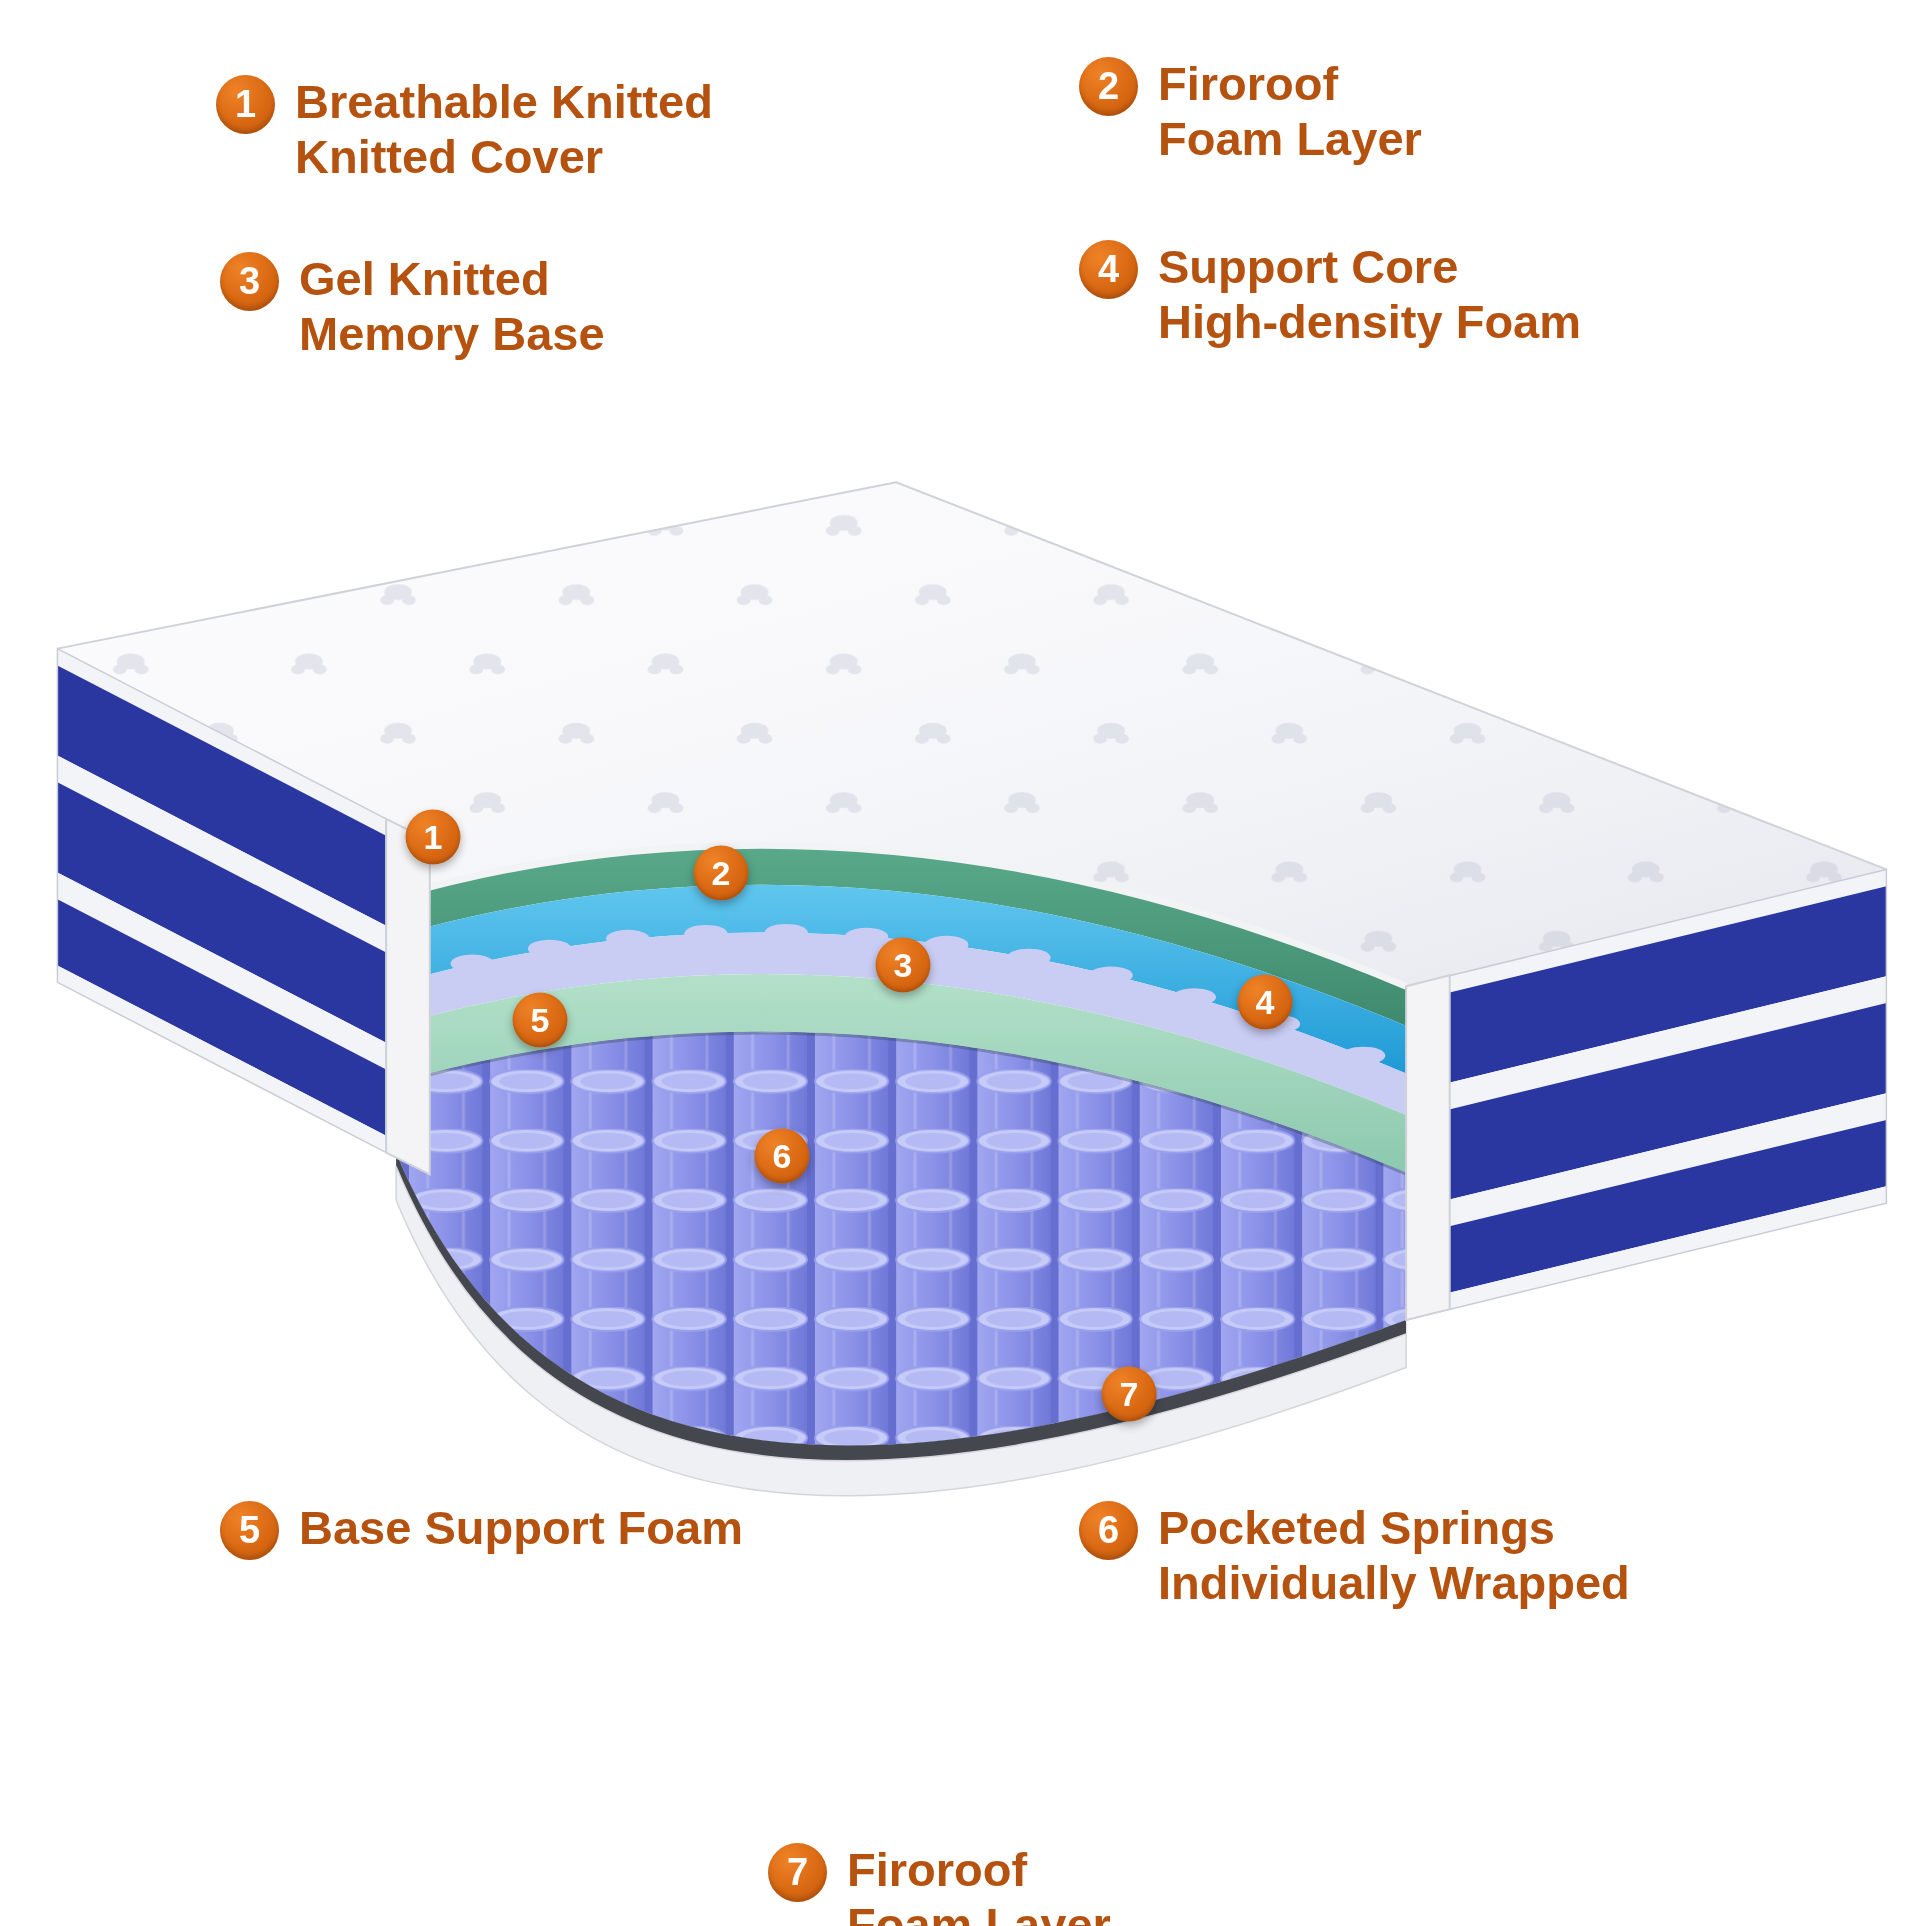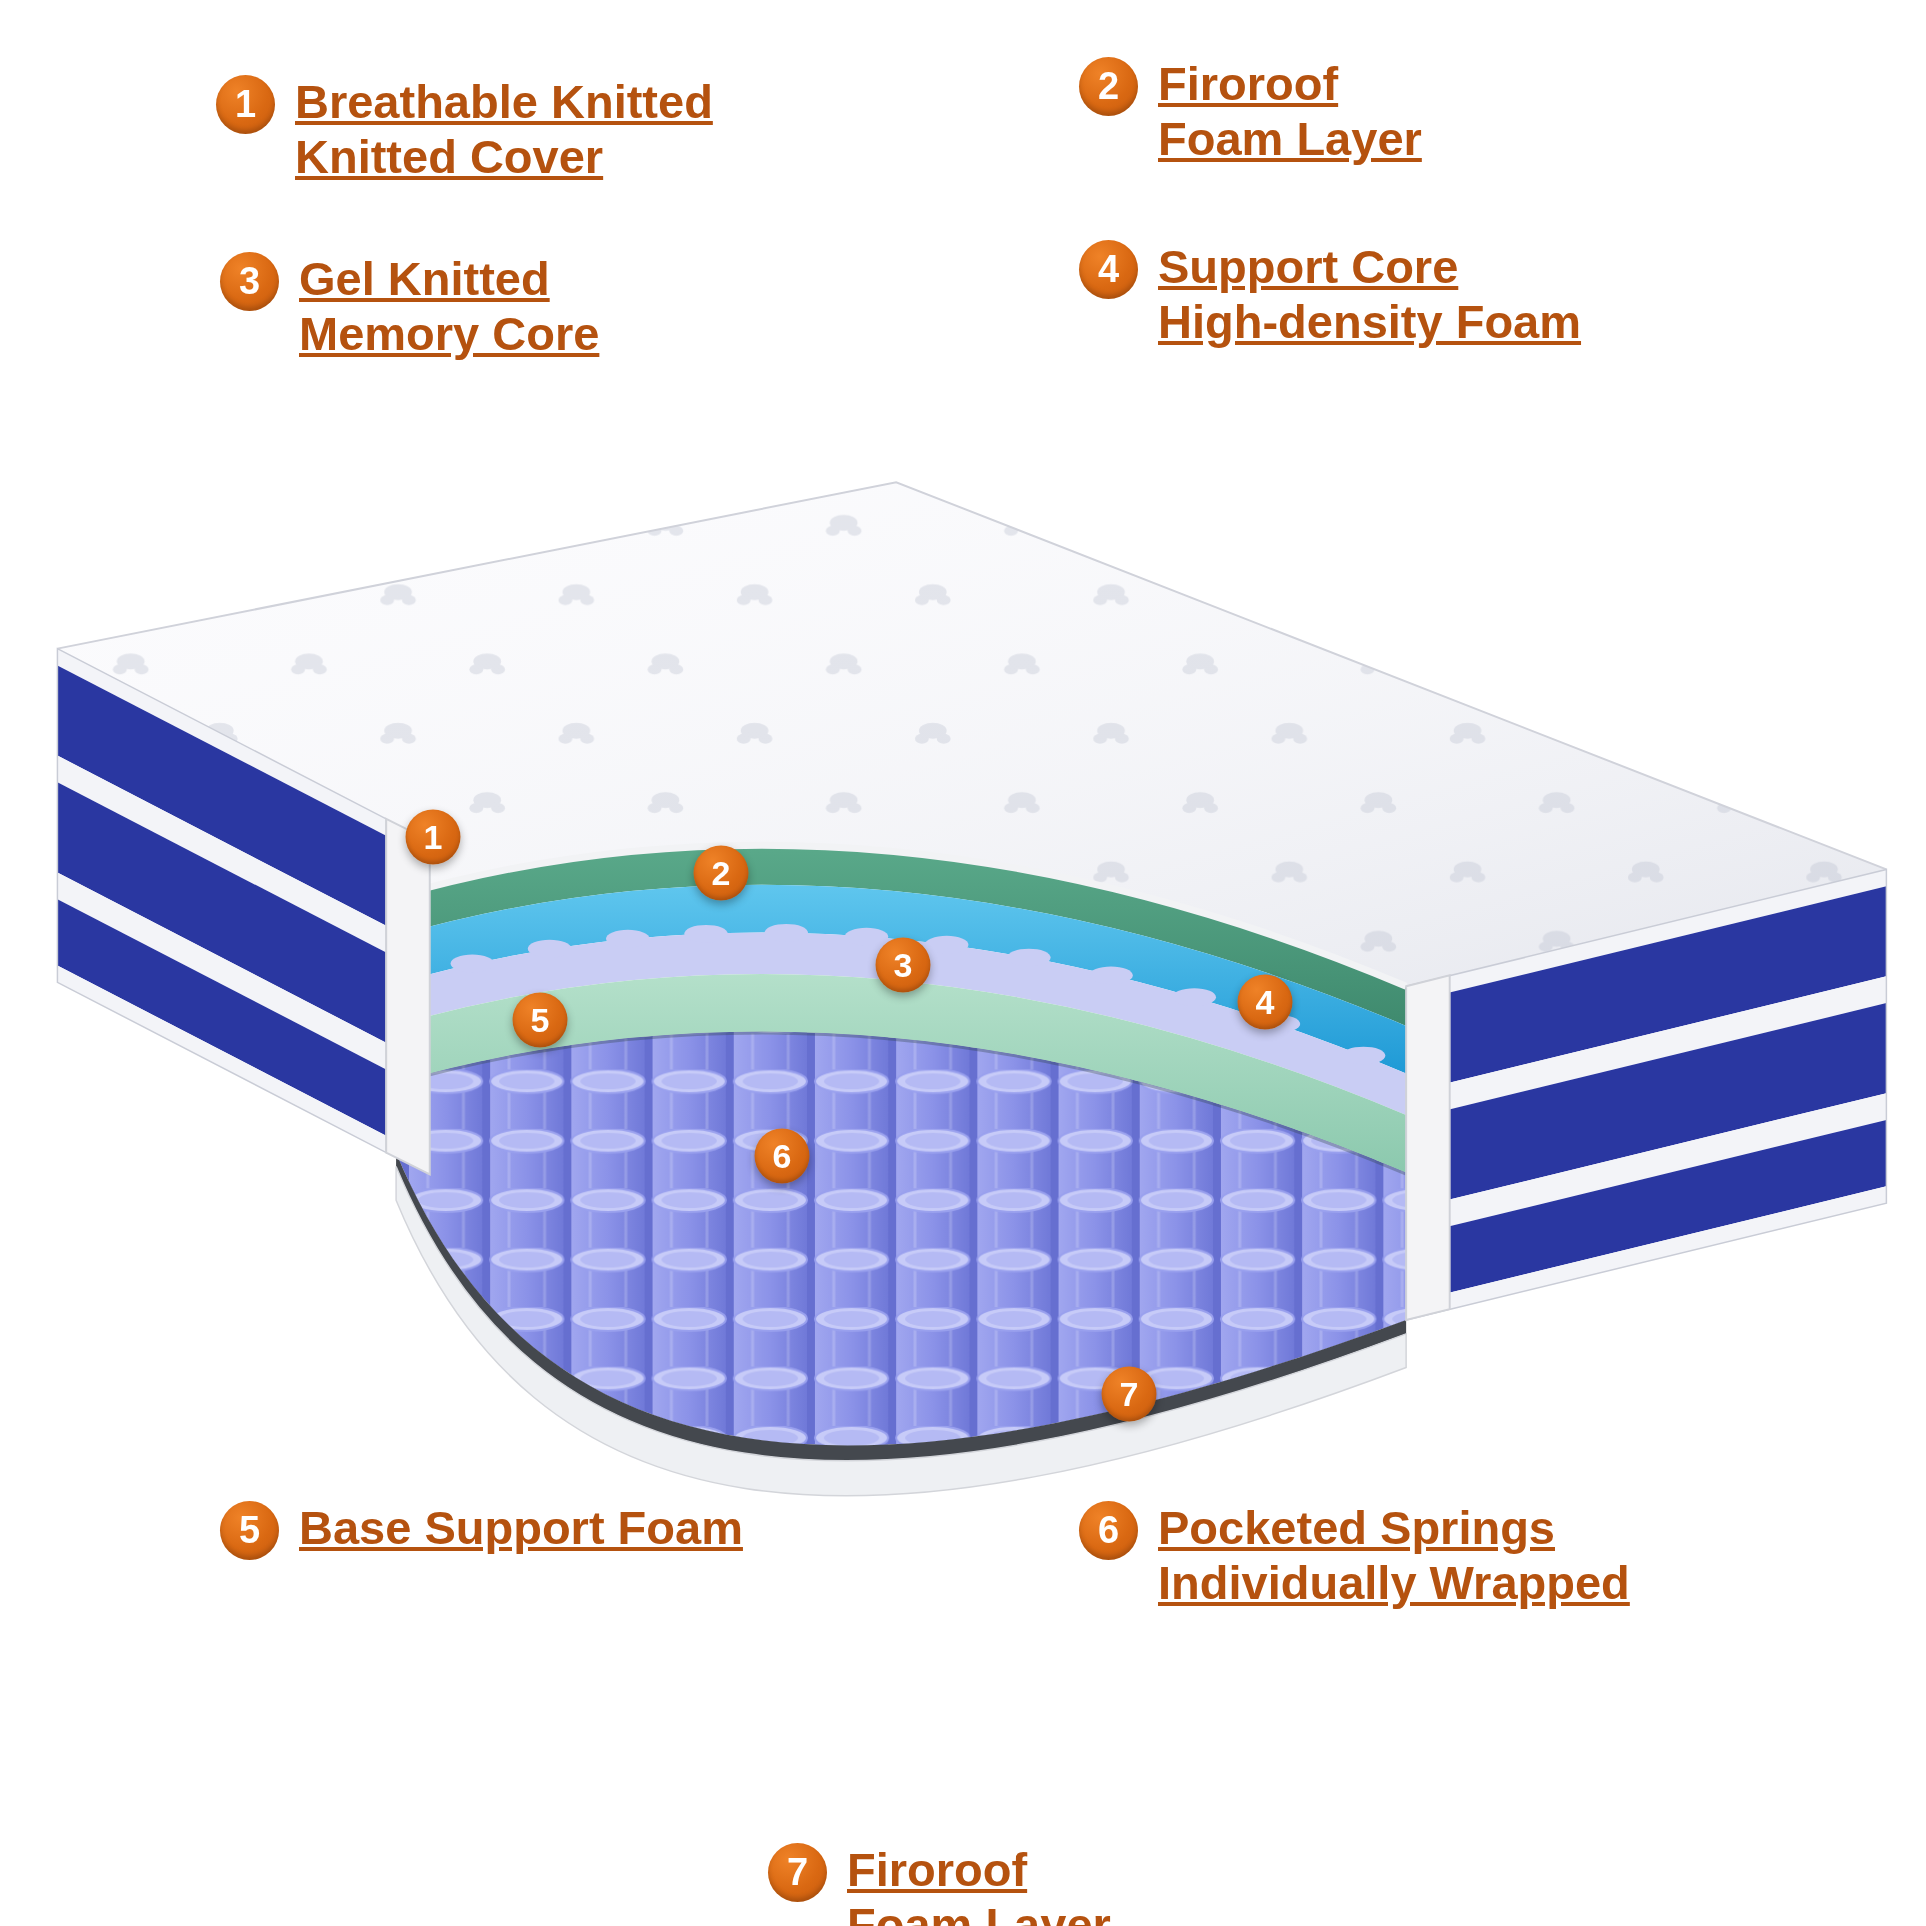--- a/index.html
+++ b/index.html
@@ -14,21 +14,21 @@
   
   .callout{position:absolute;display:flex;gap:20px;align-items:flex-start}
   .badge{
     width:59px;height:59px;border-radius:50%;
     background:radial-gradient(circle at 35% 28%, #ef8227 0%, #d96812 55%, #c65a0e 100%);
     color:#ffffff;font-weight:bold;font-size:38px;
     display:flex;align-items:center;justify-content:center;flex:0 0 auto;
     box-shadow:inset 0 -4px 5px rgba(0,0,0,0.18);
   }
   .lines{
-    color:#b5520f;font-weight:bold;font-size:47px;line-height:1.17;white-space:nowrap;text-decoration:underline;
+    color:#b5520f;font-weight:bold;font-size:47px;line-height:1.17;white-space:nowrap;
   }
   .lines span{display:block}
 
   
   .marker{
     position:absolute;width:55px;height:55px;border-radius:50%;
     transform:translate(-50%,-50%);
     background:radial-gradient(circle at 35% 28%, #ef8227 0%, #d96812 55%, #c65a0e 100%);
     color:#fff;font-weight:bold;font-size:34px;
     display:flex;align-items:center;justify-content:center;
@@ -181,21 +181,21 @@
     <div class="lines">
       <span>Firoroof</span>
       <span>Foam Layer</span>
     </div>
   </div>
 
   <div class="callout" style="left:220px;top:252px">
     <div class="badge">3</div>
     <div class="lines">
       <span>Gel Knitted</span>
-      <span>Memory Core</span>
+      <span>Memory Base</span>
     </div>
   </div>
 
   <div class="callout" style="left:1079px;top:240px">
     <div class="badge">4</div>
     <div class="lines">
       <span>Support Core</span>
       <span>High-density Foam</span>
     </div>
   </div>

